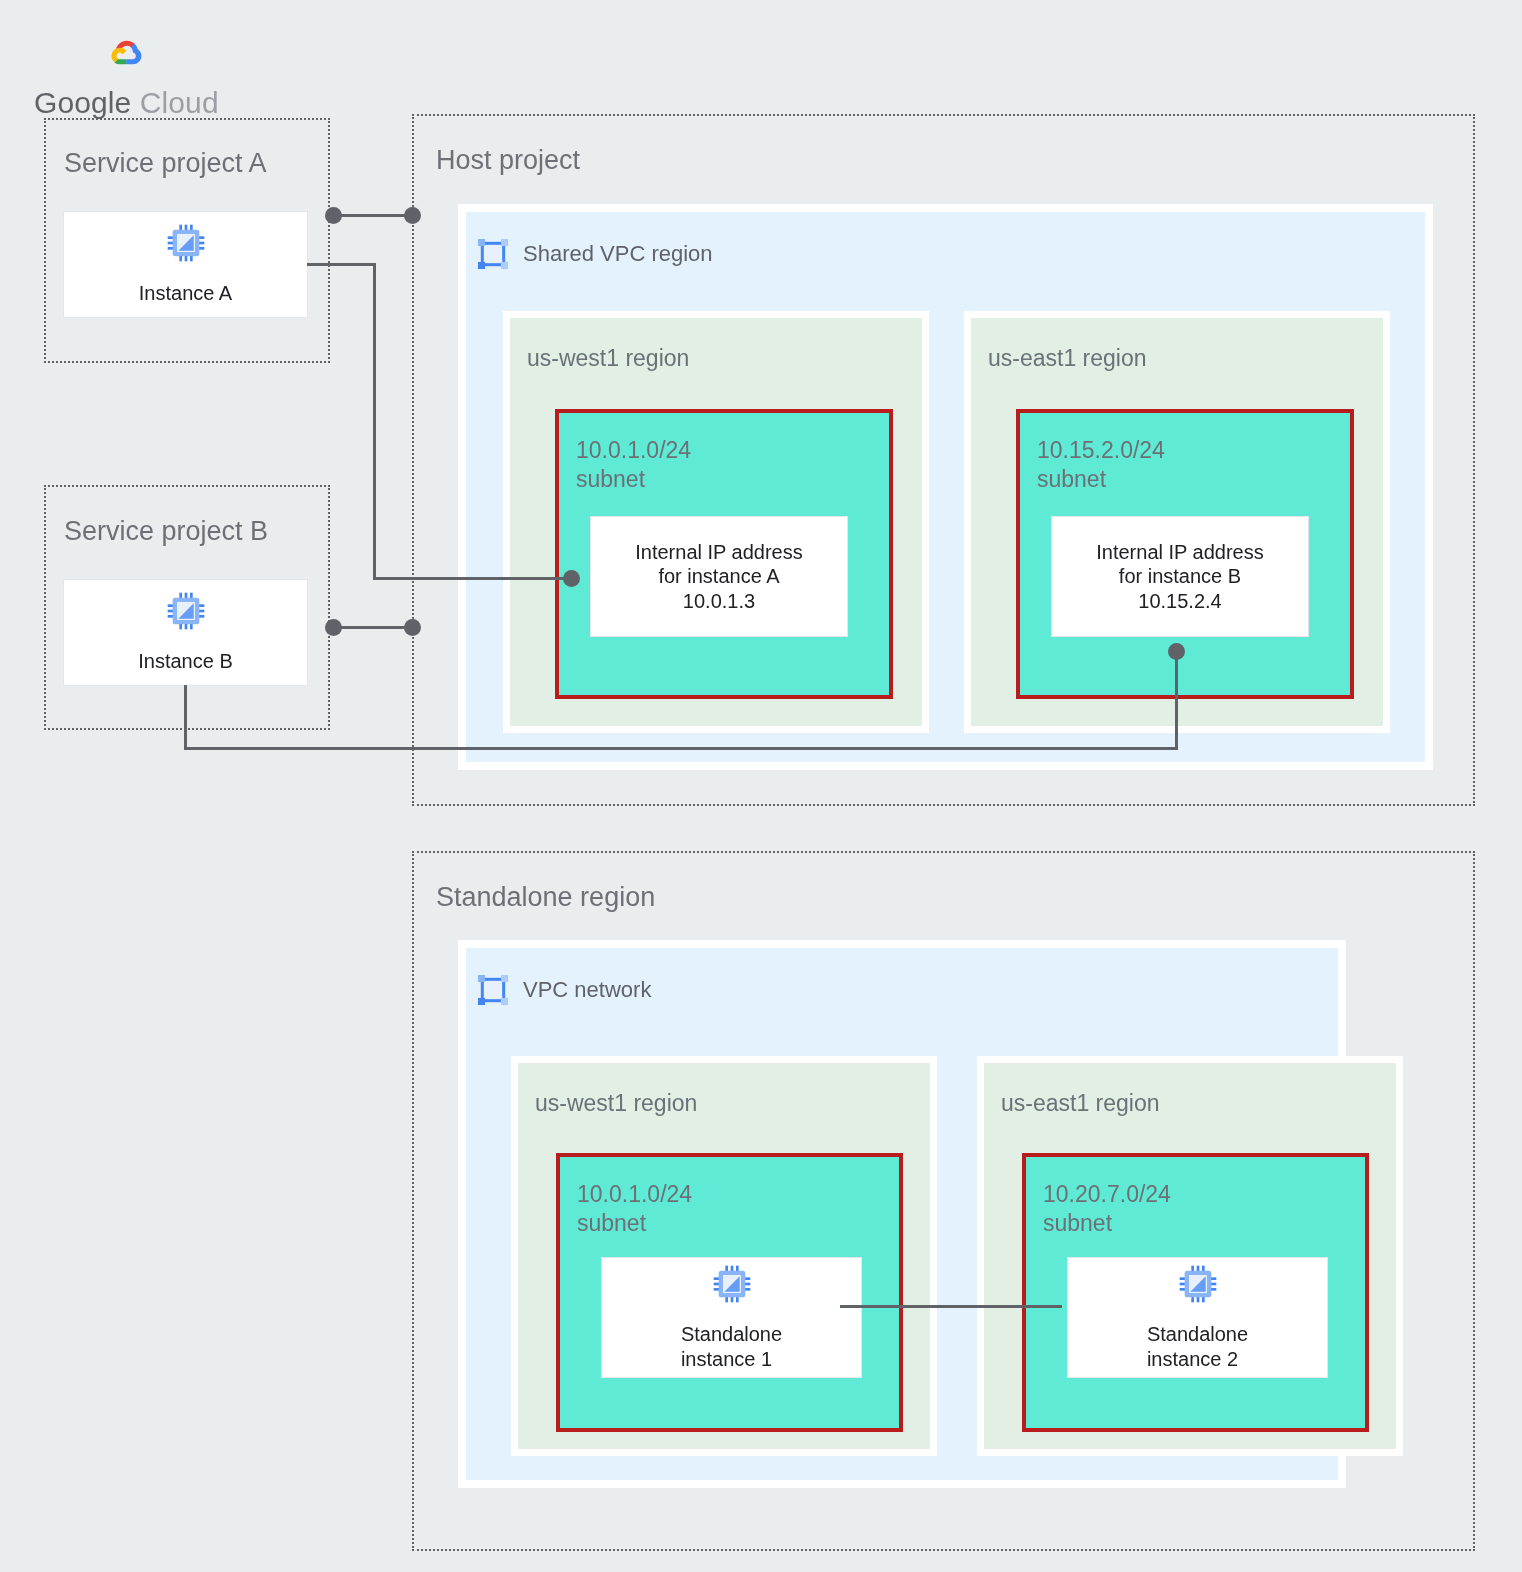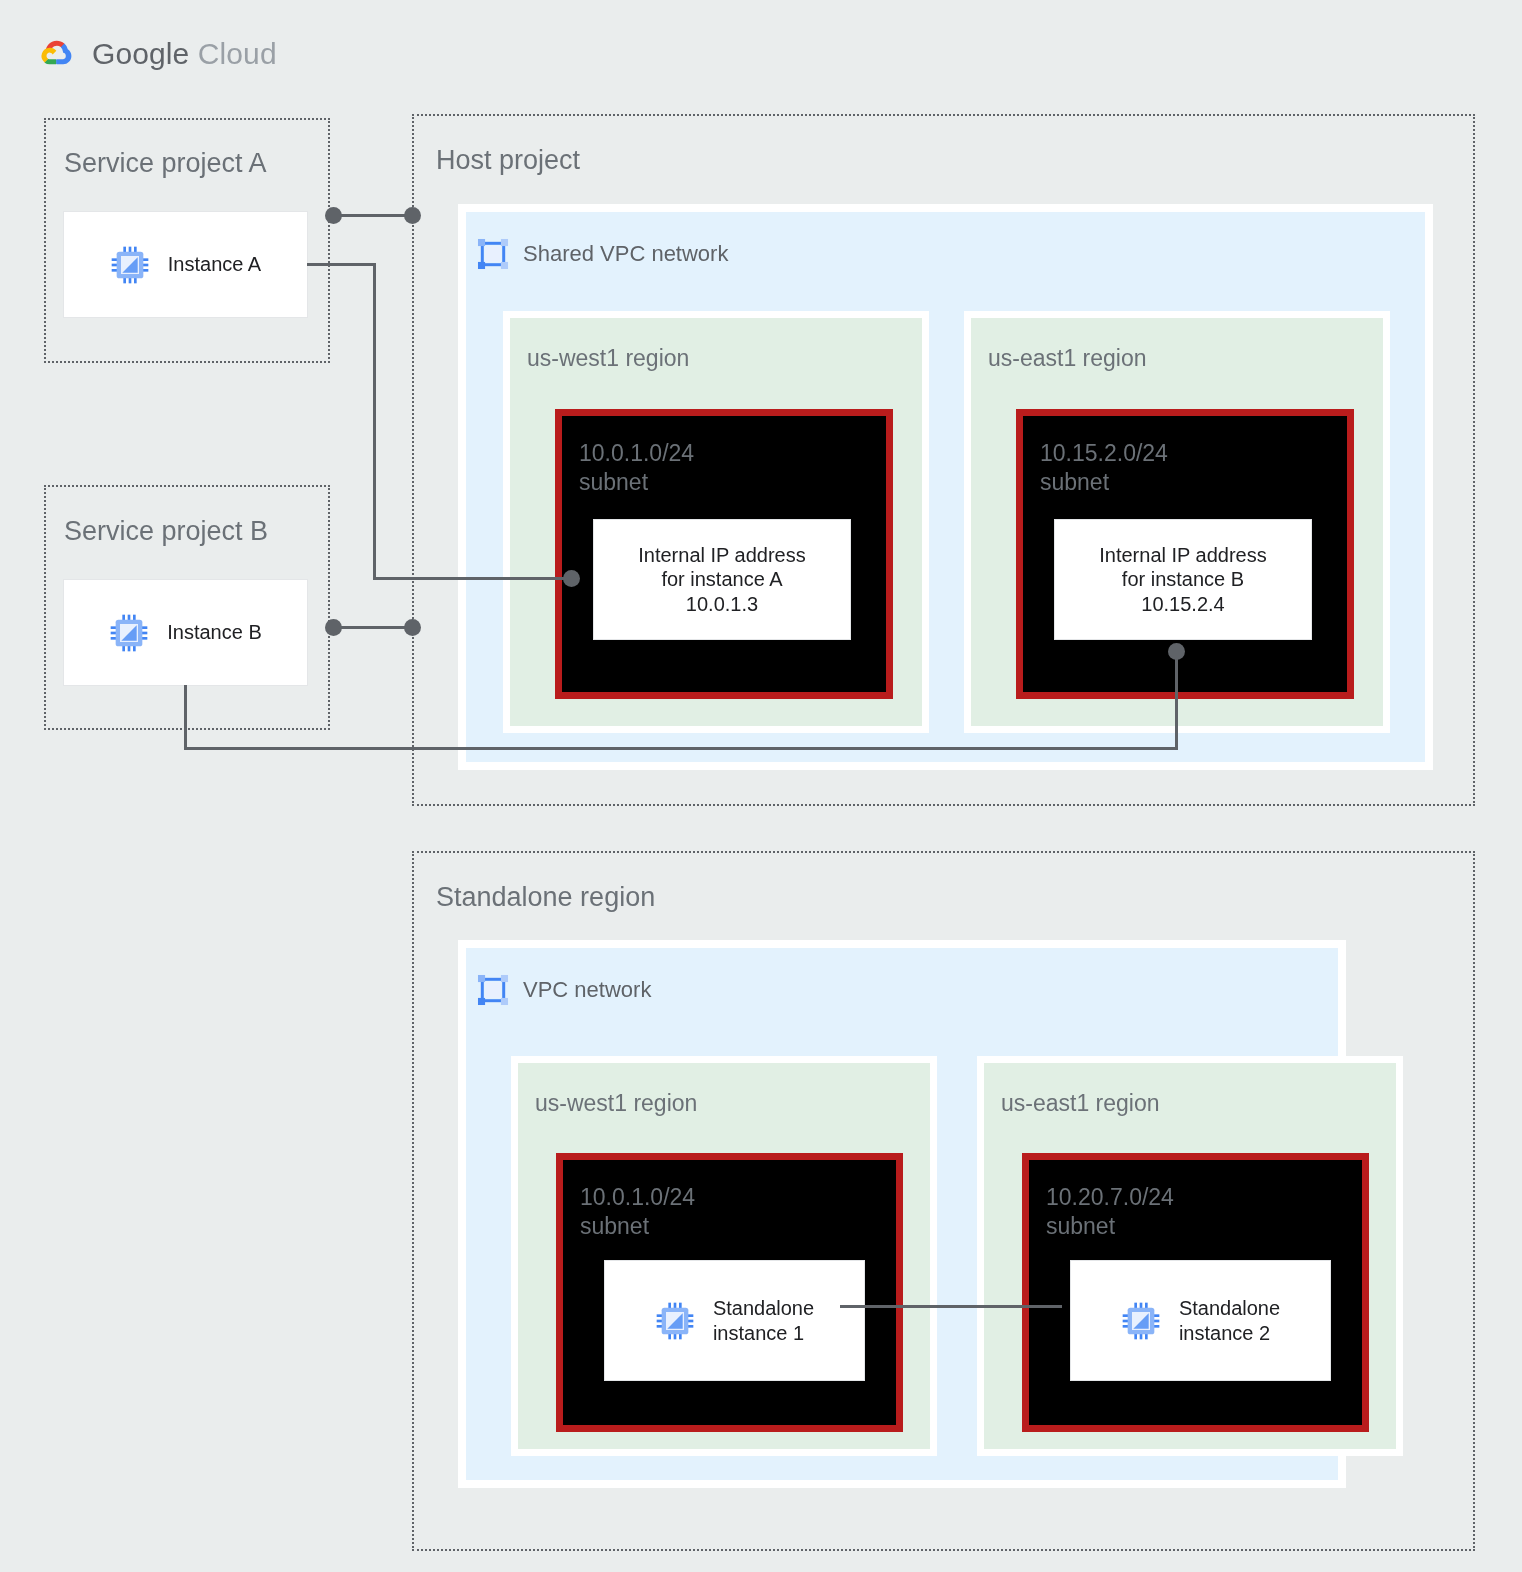--- a/index.html
+++ b/index.html
@@ -3,42 +3,42 @@
 <meta charset="utf-8">
 <style>
   html,body{margin:0;padding:0;}
   body{
     width:1522px;height:1572px;
     background:#eaeded;
     font-family:"Liberation Sans",sans-serif;
     position:relative;
     overflow:hidden;
   }
-  .abs{position:absolute;box-sizing:border-box;}
+  .abs{position:absolute;box-sizing:border-box;flex-direction:column;}
 
   
   #brand{left:34px;top:36px;display:flex;align-items:center;gap:14px;}
   #brand .wordmark{font-size:30px;color:#5f6368;letter-spacing:.1px;}
   #brand .wordmark b{font-weight:400;color:#5f6368;}
   #brand .wordmark .light{color:#9aa0a6;}
 
   
   .project{
     border:2px dotted #5f6368;
     background:transparent;
   }
   .project-label{
     position:absolute;
     font-size:27px;color:#6b7177;white-space:nowrap;
   }
 
   
   .vpc{background:#e3f2fd;border:8px solid #ffffff;}
   .region{background:#e1efe4;border:7px solid #ffffff;}
-  .subnet{background:#000000;border:7px solid #b91c1c;}
+  .subnet{background:#5eead4;border:4px solid #b91c1c;}
   .box-label{
     position:absolute;font-size:23px;color:#6b7177;white-space:pre-line;line-height:1.26;
   }
   .vpc-title{display:flex;align-items:center;gap:13px;font-size:22px;color:#5f6368;}
 
   
   .node{
     background:#ffffff;border:1px solid #e4e6e8;
     display:flex;align-items:center;justify-content:center;
     gap:18px;
@@ -138,21 +138,21 @@
         <rect x="4" y="18.5" width="16" height="2.1" fill="#4285f4"></rect>
         <rect x="3.4" y="4" width="2.1" height="16" fill="#4285f4"></rect>
         <rect x="18.5" y="4" width="2.1" height="16" fill="#4285f4"></rect>
         <rect x="1.4" y="1.4" width="5" height="5" fill="#8ab4f8"></rect>
         <rect x="17.6" y="1.4" width="5" height="5" fill="#aecbfa"></rect>
         <rect x="1.4" y="17.6" width="5" height="5" fill="#4285f4"></rect>
         <rect x="17.6" y="17.6" width="5" height="5" fill="#aecbfa"></rect>
         <rect x="6.4" y="6.4" width="11.2" height="11.2" fill="#e8f0fe"></rect>
       </svg>
     </span>
-    <span>Shared VPC network</span>
+    <span>Shared VPC region</span>
   </div>
 
   <div class="abs region" style="left:37px;top:99px;width:426px;height:422px;">
     <div class="box-label" style="left:17px;top:26px;">us-west1 region</div>
 
     <div class="abs subnet" style="left:45px;top:91px;width:338px;height:290px;">
       <div class="box-label" style="left:17px;top:23px;">10.0.1.0/24
 subnet</div>
       <div class="abs node ip" style="left:31px;top:103px;width:258px;height:121px;">
         <span class="lbl">Internal IP address

